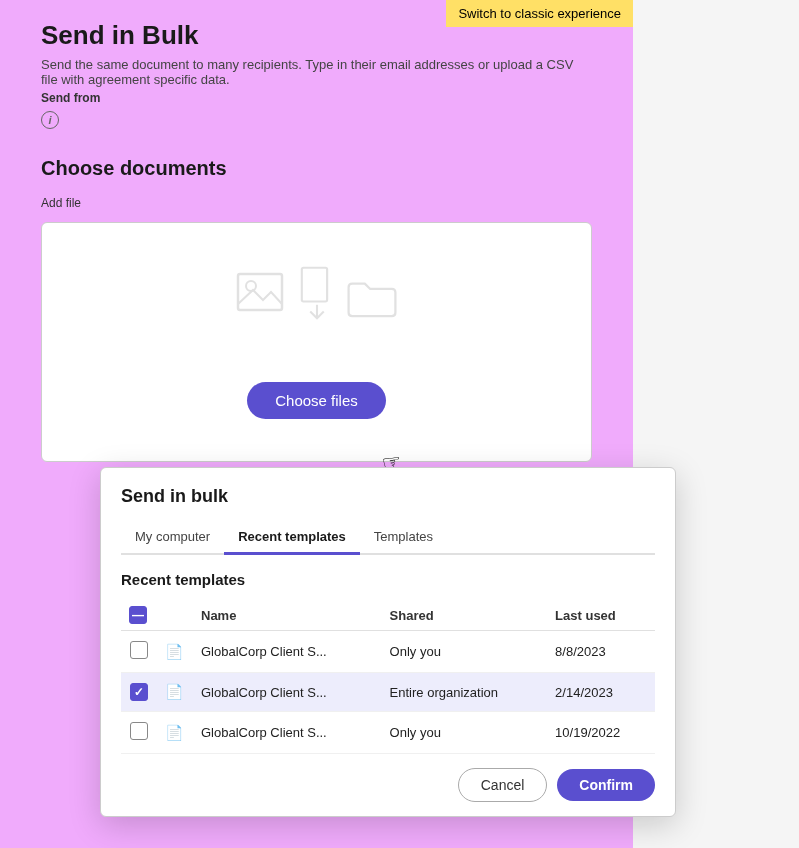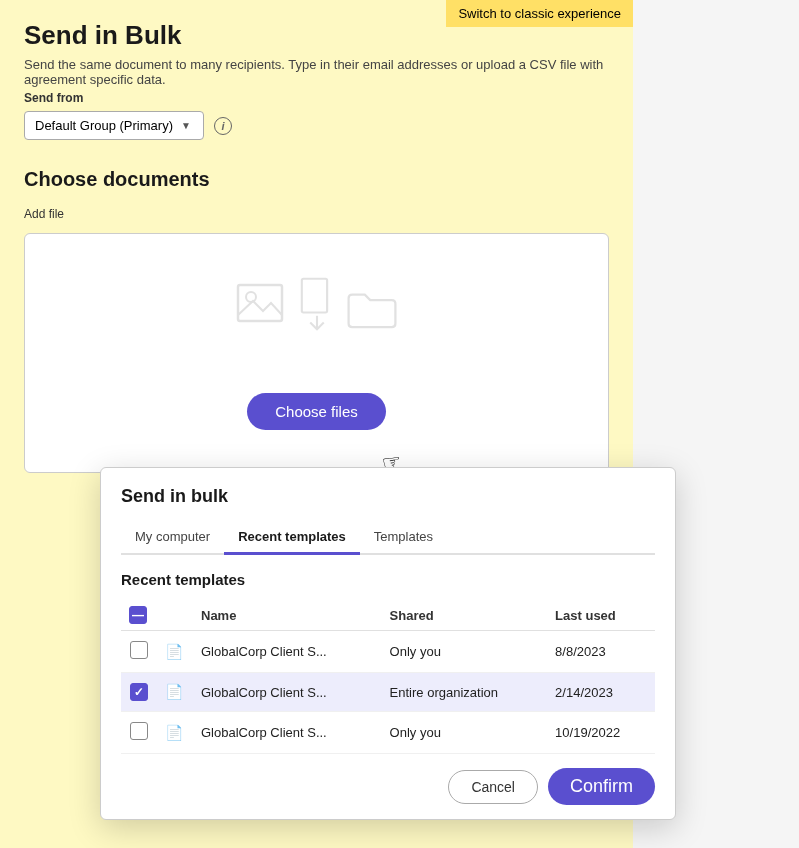--- a/index.html
+++ b/index.html
@@ -4,22 +4,22 @@
   <style>
     * { box-sizing: border-box; margin: 0; padding: 0; }
     body {
       font-family: -apple-system, BlinkMacSystemFont, 'Segoe UI', Arial, sans-serif;
       background: #f5f5f5;
       width: 799px;
       min-height: 848px;
       position: relative;
     }
     .main-page {
-      background: #fef9c3;
-      padding: 20px 24px;
+      background: #f0abfc;
+      padding: 20px 41px;
       width: 633px;
       min-height: 848px;
       position: relative;
     }
     .switch-classic-btn {
       position: absolute;
       top: 0;
       right: 0;
       background: #ffe066;
       border: none;
@@ -275,23 +275,23 @@
       font-size: 14px;
       cursor: pointer;
       color: #333;
     }
     .btn-confirm {
       background: #5a4fcf;
       color: #fff;
       border: none;
       border-radius: 20px;
       padding: 8px 22px;
-      font-size: 18px;
-      cursor: pointer;
-      font-weight: 400;
+      font-size: 14px;
+      cursor: pointer;
+      font-weight: 700;
     }
     .cursor-hand {
       position: absolute;
       top: 450px;
       left: 382px;
       font-size: 22px;
       z-index: 50;
       transform: rotate(-10deg);
       pointer-events: none;
     }
@@ -301,24 +301,20 @@
 
 <div class="main-page">
 
   <button class="switch-classic-btn">Switch to classic experience</button>
 
   <h1 class="page-title">Send in Bulk</h1>
   <p class="page-subtitle">Send the same document to many recipients. Type in their email addresses or upload a CSV file with agreement specific data.</p>
 
   <div class="send-from-label">Send from</div>
   <div class="send-from-row">
-    <div class="send-from-select">
-      <span>Default Group (Primary)</span>
-      <span class="chevron">▼</span>
-    </div>
     <div class="info-icon">i</div>
   </div>
 
   <h2 class="section-title">Choose documents</h2>
   <div class="add-file-label">Add file</div>
 
   <div class="upload-area">
 
     <div class="upload-icon-group">
 

